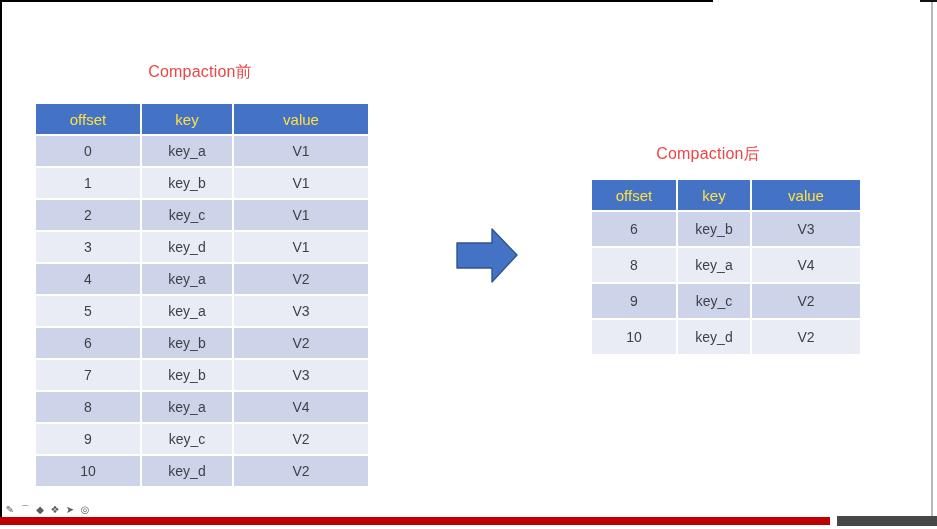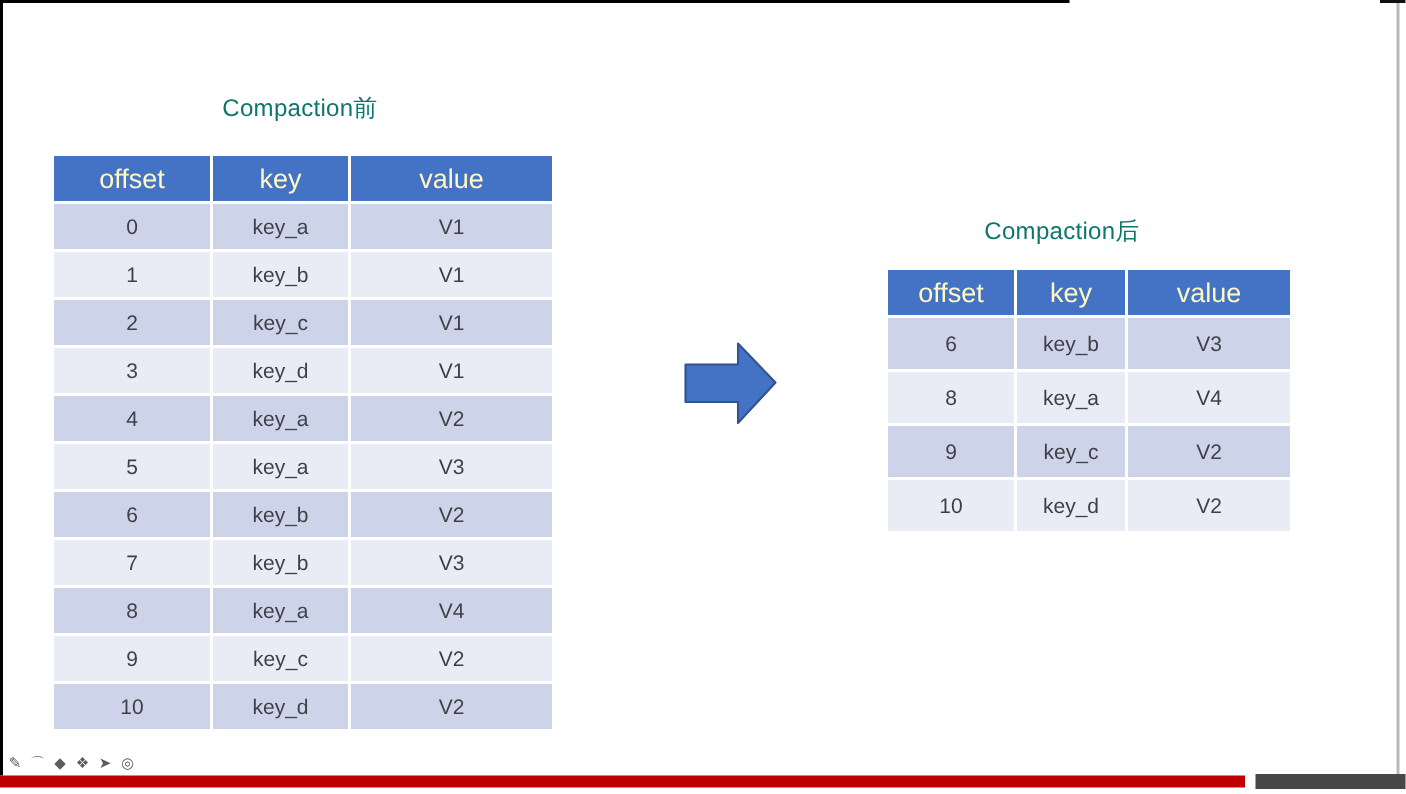--- a/index.html
+++ b/index.html
@@ -10,34 +10,34 @@
   }
   
   .border-left{position:absolute;left:0;top:0;width:2px;height:517px;background:#000;}
   .border-top-main{position:absolute;left:0;top:0;width:713px;height:2px;background:#000;}
   .border-top-right{position:absolute;left:920px;top:0;width:17px;height:2px;background:#111;}
   .edge-line-right{position:absolute;left:931px;top:2px;width:2px;height:514px;background:#b9b9b9;}
 
   
   .slide-title{
     position:absolute;text-align:center;
-    font-size:16px;color:#0f766e;letter-spacing:.2px;
+    font-size:16px;color:#ef4444;letter-spacing:.2px;
   }
   .title-before{left:34px;width:332px;top:62px;}
   .title-after{left:572px;width:272px;top:144px;}
 
   
   table.data-table{
     position:absolute;
     border-collapse:separate;border-spacing:2px;
     table-layout:fixed;
   }
   table.data-table th{
-    background:#4472c4;color:#fef9c3;font-weight:normal;
-    font-size:18px;text-align:center;
+    background:#4472c4;color:#fde047;font-weight:normal;
+    font-size:15px;text-align:center;
   }
   table.data-table td{
     color:#3f3f46;font-size:14px;text-align:center;
   }
   table.data-table tbody tr:nth-child(odd) td{background:#cdd4ea;}
   table.data-table tbody tr:nth-child(even) td{background:#e9ebf5;}
 
   .table-before{left:34px;top:102px;}
   .table-before th,.table-before td{height:28px;}
   .table-before th:nth-child(1),.table-before td:nth-child(1){width:102px;}

